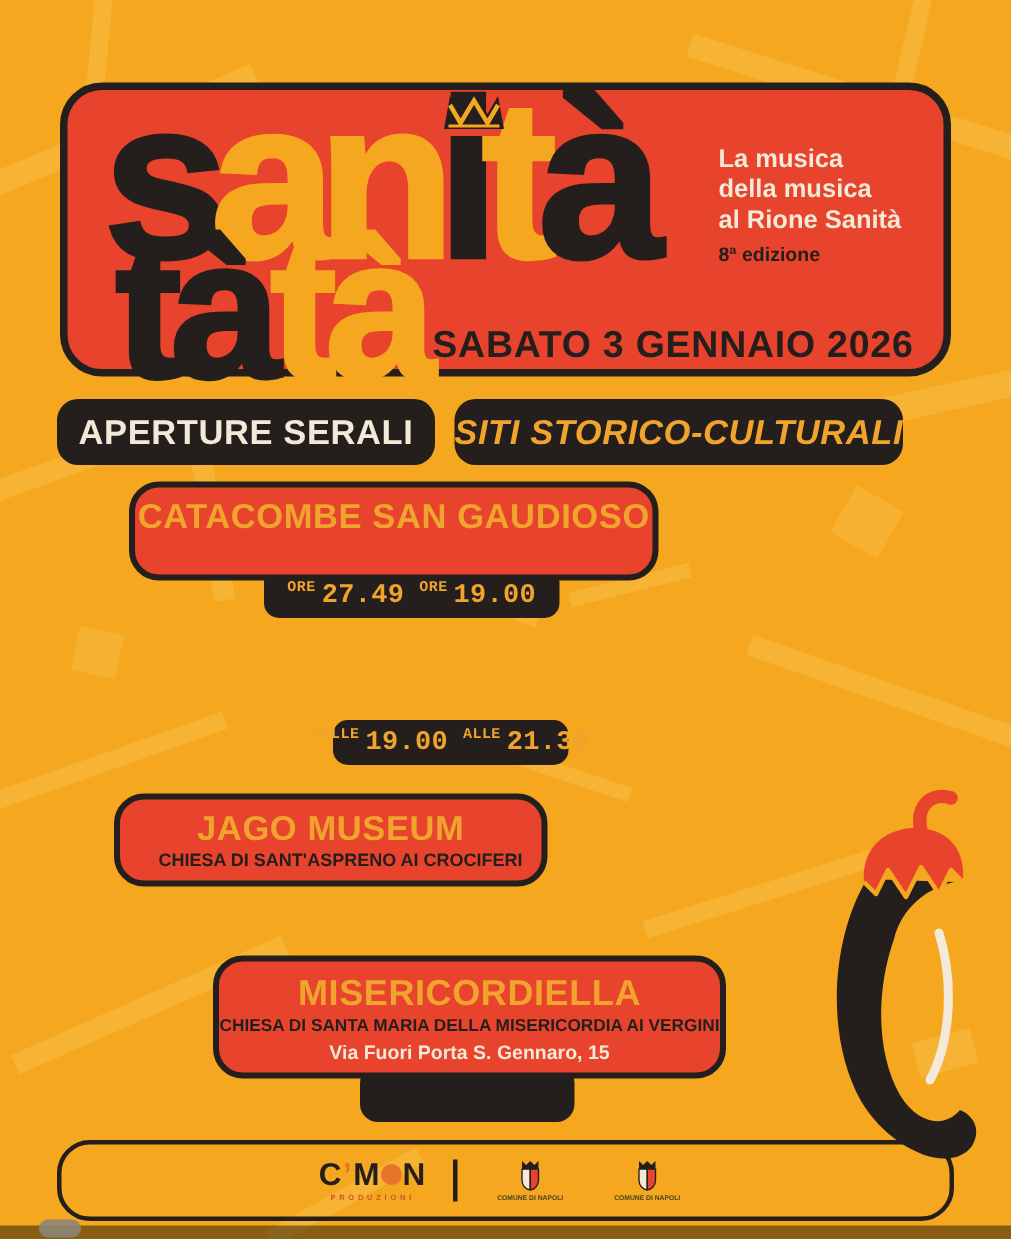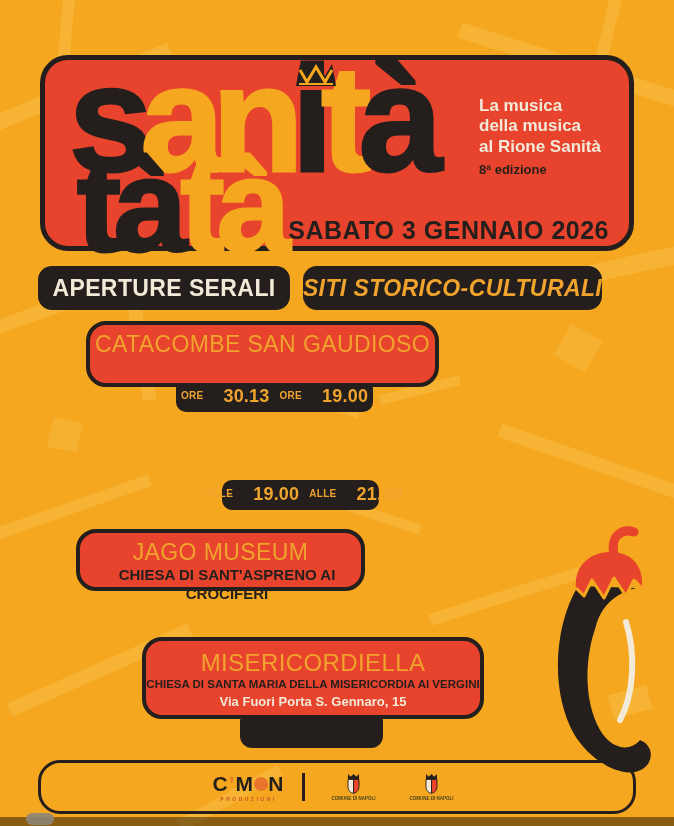--- a/index.html
+++ b/index.html
@@ -40,39 +40,39 @@
   .pill{position:absolute;top:266px;height:44px;background:var(--ink,#241F1C);
     border-radius:14px;display:flex;align-items:center;justify-content:center;
     font-weight:900;font-size:23px;letter-spacing:.4px;white-space:nowrap;z-index:2;}
   .pill-left{left:38px;width:252px;color:var(--cream,#F2E9D8);}
   .pill-right{left:303px;width:299px;color:var(--gold,#F0A42D);font-style:italic;}
 
   
   .card{position:absolute;background:var(--accent-red,#E8432C);
     border:4px solid var(--ink,#241F1C);border-radius:20px;text-align:center;
     z-index:2;box-sizing:border-box;padding-top:7px;}
-  .card-title{font-weight:400;color:var(--gold,#F0A42D);letter-spacing:.4px;line-height:1.1;text-align:center;}
+  .card-title{font-weight:700;color:var(--gold,#F0A42D);letter-spacing:.4px;line-height:1.1;text-align:center;}
   .card-sub{font-weight:700;color:var(--cream,#F2E9D8);font-size:13px;line-height:1.25;margin-top:1px;}
   .card-sub.dark{color:var(--ink,#241F1C);font-weight:900;}
   .card-addr{font-weight:700;color:var(--cream,#F2E9D8);font-size:13px;margin-top:2px;}
   #card1{left:86px;top:321px;width:353px;height:66px;}
   #card1 .card-title{font-size:23px;}
   #card2{left:152px;top:427px;width:431px;height:60px;}
   #card2 .card-title{font-size:21px;}
   #card3{left:76px;top:529px;width:289px;height:62px;}
   #card3 .card-title{font-size:23px;}
-  #card3 .card-sub{font-size:15px;margin-left:13px;}
+  #card3 .card-sub{font-size:12px;margin-left:13px;}
   #card4{left:142px;top:637px;width:342px;height:82px;padding-top:9px;}
   #card4 .card-title{font-size:24px;}
   #card4 .card-sub{font-size:11.5px;}
 
   .tab{position:absolute;background:var(--ink,#241F1C);border-radius:10px;z-index:1;
     display:flex;align-items:flex-end;justify-content:center;gap:10px;
     padding-bottom:5px;box-sizing:border-box;color:var(--gold,#F0A42D);}
-  .pair{display:flex;align-items:center;gap:20px;}
+  .pair{display:flex;align-items:flex-start;gap:4px;font-family:Liberation Mono, monospace;}
   .tl{font-size:10px;font-weight:900;letter-spacing:.3px;padding-bottom:2px;}
   .tv{font-size:18px;font-weight:900;letter-spacing:.2px;}
   #tab1{left:176px;top:378px;width:197px;height:34px;}
   #tab2{left:222px;top:480px;width:157px;height:30px;}
   #tab3{left:90px;top:586px;width:147px;height:29px;}
   #tab4{left:240px;top:710px;width:143px;height:38px;border-radius:12px;}
 
   
   .chili{position:absolute;left:538px;top:526px;width:128px;height:252px;z-index:3;}
 
@@ -143,21 +143,21 @@
 
   <div class="pill pill-left">APERTURE SERALI</div>
   <div class="pill pill-right">SITI STORICO-CULTURALI</div>
 
   <div class="card" id="card1">
     <div class="card-title">CATACOMBE SAN GAUDIOSO</div>
   </div>
   <div class="tab" id="tab1">
     <span class="pair">
       <span class="tl">ORE</span>
-      <span class="tv">30.13</span>
+      <span class="tv">27.49</span>
     </span>
     <span class="pair">
       <span class="tl">ORE</span>
       <span class="tv">19.00</span>
     </span>
   </div>
 
   <div class="tab" id="tab2">
     <span class="pair">
       <span class="tl">DALLE</span>

